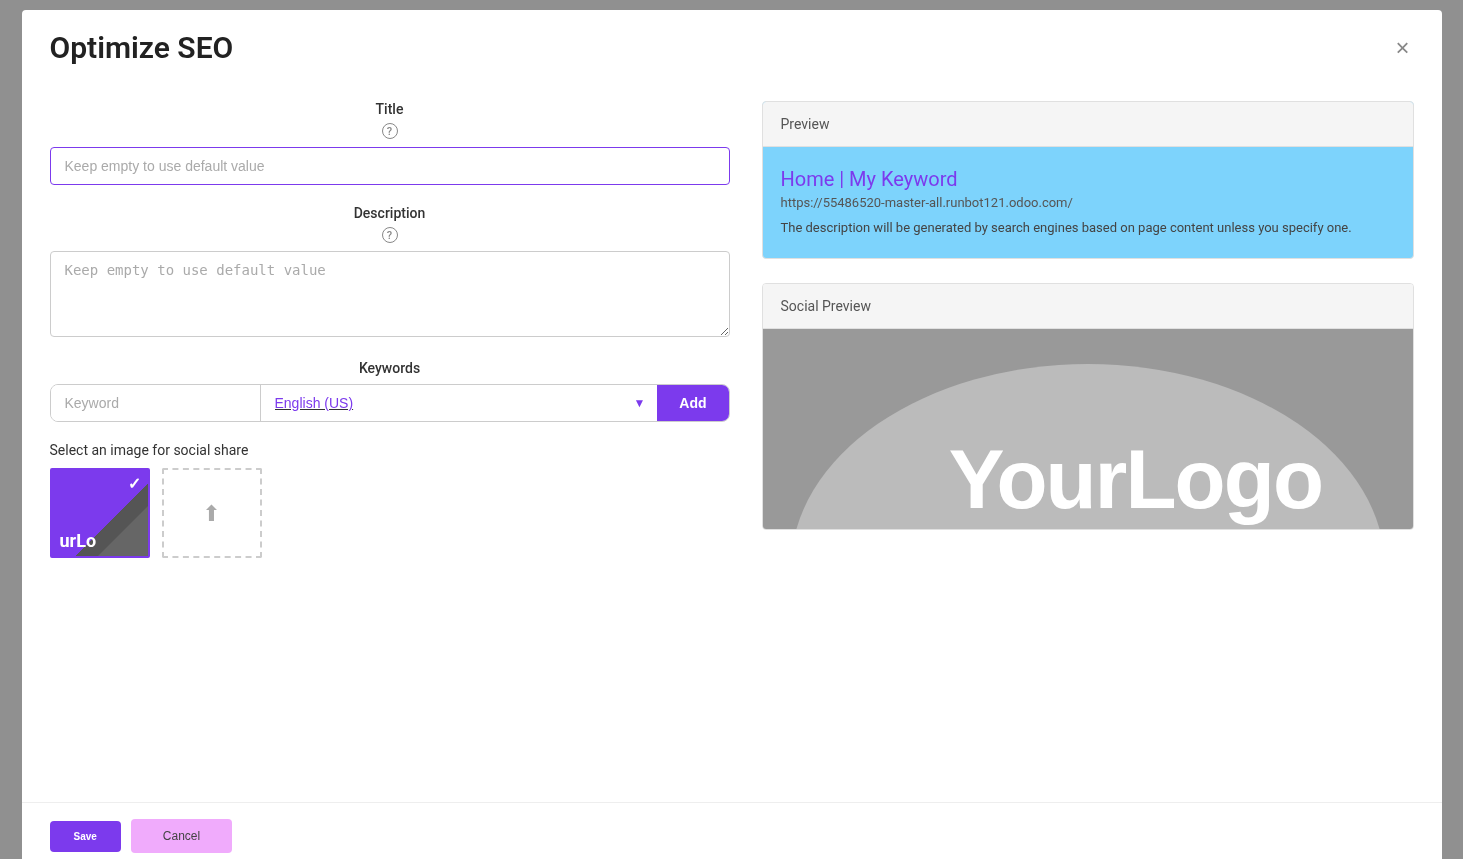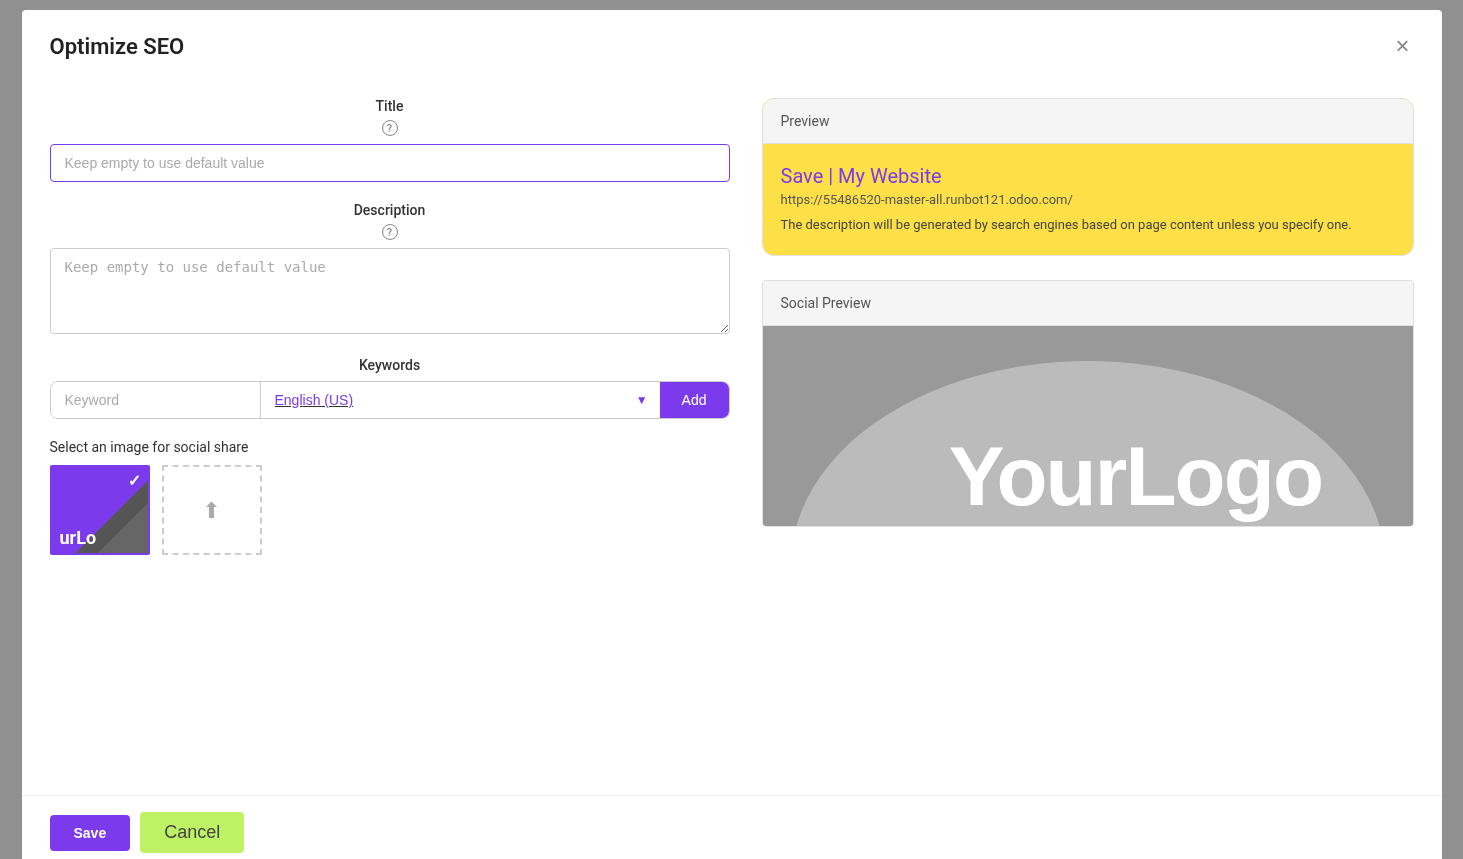--- a/index.html
+++ b/index.html
@@ -39,21 +39,21 @@
 
     .dialog-header {
       display: flex;
       align-items: center;
       justify-content: space-between;
       padding: 20px 28px 16px 28px;
       border-bottom: none;
     }
 
     .dialog-title {
-      font-size: 22px;
+      font-size: 30px;
       font-weight: 600;
       color: #222;
     }
 
     .close-btn {
       background: none;
       border: none;
       font-size: 24px;
       color: #888;
       cursor: pointer;
@@ -186,21 +186,21 @@
       color: #7c3aed;
       font-size: 12px;
     }
 
     .add-btn {
       background: #7c3aed;
       color: #fff;
       border: none;
       padding: 10px 22px;
       font-size: 14px;
-      font-weight: 400;
+      font-weight: 700;
       cursor: pointer;
       flex-shrink: 0;
     }
 
     .social-image-label {
       font-size: 14px;
       color: #333;
       margin-bottom: 10px;
     }
 
@@ -271,24 +271,24 @@
     }
 
     .upload-icon {
       font-size: 22px;
       color: #aaa;
     }
 
     
     .preview-section {
       border: 1px solid #e0e0e0;
-      border-radius: 12px;
+      border-radius: 4px;
       margin-bottom: 24px;
       overflow: hidden;
-      background: #fde047;
+      background: #7dd3fc;
     }
 
     .preview-header {
       background: #f5f5f5;
       padding: 14px 18px;
       font-size: 14px;
       color: #555;
       border-bottom: 1px solid #e0e0e0;
     }
 
@@ -360,32 +360,32 @@
       align-items: center;
       border-top: 1px solid #eee;
       margin-top: auto;
     }
 
     .save-btn {
       background: #7c3aed;
       color: #fff;
       border: none;
       padding: 10px 24px;
-      font-size: 14px;
+      font-size: 10px;
       font-weight: 600;
       border-radius: 4px;
       cursor: pointer;
     }
 
     .cancel-btn {
-      background: #bef264;
+      background: #f0abfc;
       color: #444;
       border: none;
-      padding: 10px 24px;
-      font-size: 18px;
+      padding: 10px 32px;
+      font-size: 12px;
       font-weight: 500;
       border-radius: 4px;
       cursor: pointer;
     }
   </style>
 </head>
 <body>
 
 <div class="dialog-overlay">
   <div class="dialog">
@@ -449,21 +449,21 @@
           </div>
         </div>
 
       </div>
 
       <div class="right-panel">
 
         <div class="preview-section">
           <div class="preview-header">Preview</div>
           <div class="preview-body">
-            <div class="preview-page-title">Save | My Website</div>
+            <div class="preview-page-title">Home | My Keyword</div>
             <div class="preview-url">https://55486520-master-all.runbot121.odoo.com/</div>
             <div class="preview-desc">The description will be generated by search engines based on page content unless you specify one.</div>
           </div>
         </div>
 
         <div class="social-preview-section">
           <div class="social-preview-header">Social Preview</div>
           <div class="social-preview-image">
             <div class="social-preview-logo-bg">
               <svg viewBox="0 0 700 220" width="700" height="220">

